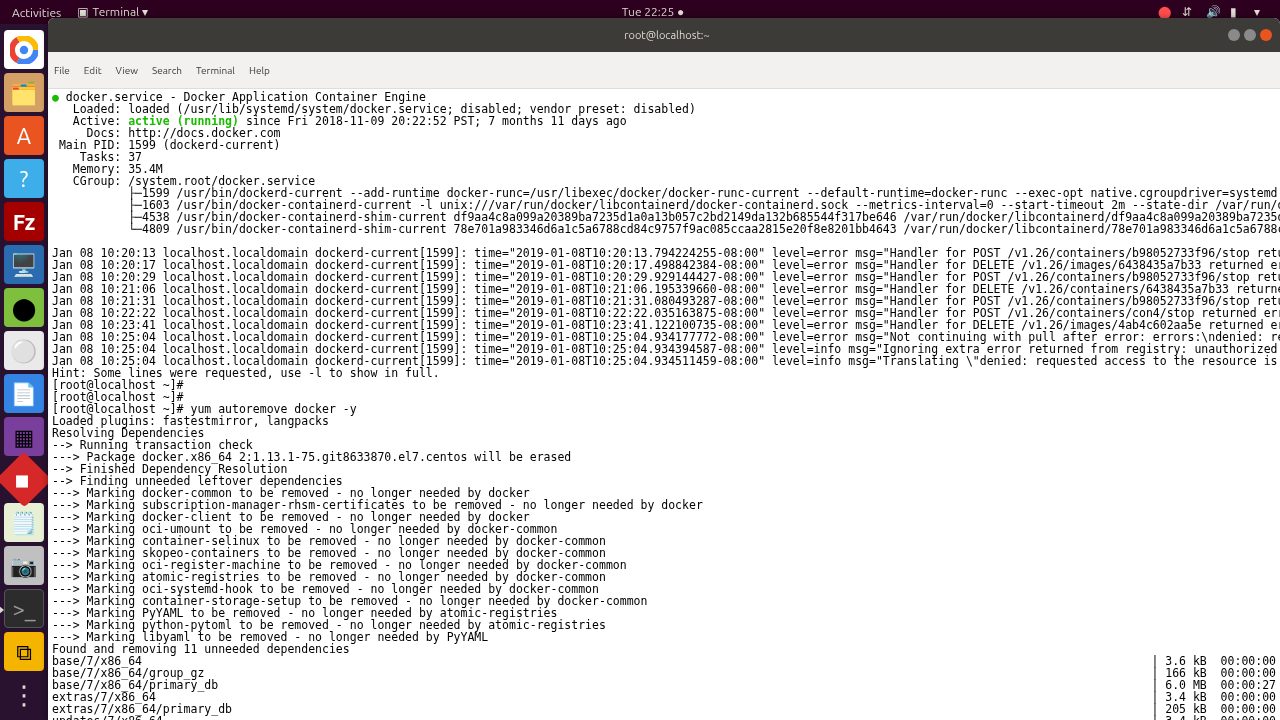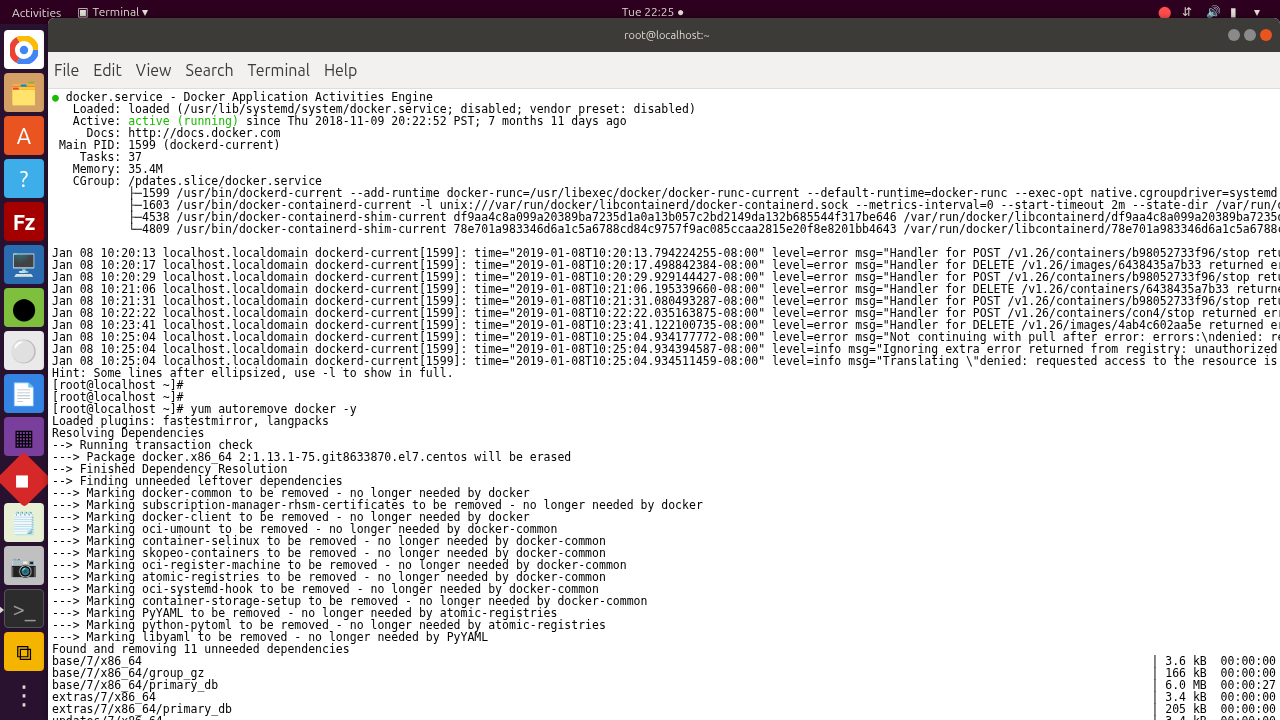--- a/index.html
+++ b/index.html
@@ -29,24 +29,24 @@
 .li-vm{background:#f5b400}
 .li-apps{background:transparent;color:#dfdbd2;margin-top:auto;margin-bottom:6px;font-size:26px}
 .window{position:absolute;left:48px;top:18px;width:1232px;height:702px;background:#fff;border-radius:6px 6px 0 0;box-shadow:0 0 6px rgba(0,0,0,.4)}
 .titlebar{height:22px;background:#3c3b37;color:#dfdbd2;display:flex;align-items:center;justify-content:flex-start;padding:17px 8px;border-radius:6px 6px 0 0;font-size:11px}
 .titlebar-title{flex:1;text-align:center}
 .win-btns{display:flex;gap:4px}
 .win-btn{width:12px;height:12px;border-radius:50%;display:inline-block}
 .wb-min{background:#8a8a8a}
 .wb-max{background:#8a8a8a}
 .wb-close{background:#e95420}
-.menubar{height:22px;background:#f2f1f0;display:flex;align-items:center;padding:18px 6px;gap:14px;font-size:16px;color:#3c3b37;border-bottom:1px solid #ddd}
+.menubar{height:22px;background:#f2f1f0;display:flex;align-items:center;padding:18px 6px;gap:14px;font-size:10px;color:#3c3b37;border-bottom:1px solid #ddd}
 .terminal{height:658px;background:#ffffff;color:#000;font-family:"DejaVu Sans Mono","Courier New",monospace;font-size:11.5px;line-height:12px;padding:2px 4px;white-space:pre;overflow:hidden}
 .green-dot{color:#19bd00;font-weight:bold}
-.active-run{color:#19bd00;font-weight:normal}
+.active-run{color:#19bd00;font-weight:bold}
 .dl-row{display:flex;justify-content:space-between}
 .dl-left{}
 .dl-right{}
 .cursor{background:#000;color:#000;display:inline-block;width:7px;height:12px;vertical-align:bottom}
 svg{display:block}
 </style>
 </head>
 <body>
 
 <div class="topbar">
@@ -108,44 +108,44 @@
     </span>
   </div>
   <div class="menubar">
     <span>File</span>
     <span>Edit</span>
     <span>View</span>
     <span>Search</span>
     <span>Terminal</span>
     <span>Help</span>
   </div>
-  <div class="terminal"><span class="green-dot">●</span><span> docker.service - Docker Application Activities Engine</span>
+  <div class="terminal"><span class="green-dot">●</span><span> docker.service - Docker Application Container Engine</span>
 <span>   Loaded: loaded (/usr/lib/systemd/system/docker.service; disabled; vendor preset: disabled)</span>
-<span>   Active: </span><span class="active-run">active (running)</span><span> since Thu 2018-11-09 20:22:52 PST; 7 months 11 days ago</span>
+<span>   Active: </span><span class="active-run">active (running)</span><span> since Fri 2018-11-09 20:22:52 PST; 7 months 11 days ago</span>
 <span>     Docs: http://docs.docker.com</span>
 <span> Main PID: 1599 (dockerd-current)</span>
 <span>    Tasks: 37</span>
 <span>   Memory: 35.4M</span>
-<span>   CGroup: /pdates.slice/docker.service</span>
+<span>   CGroup: /system.root/docker.service</span>
 <span>           ├─1599 /usr/bin/dockerd-current --add-runtime docker-runc=/usr/libexec/docker/docker-runc-current --default-runtime=docker-runc --exec-opt native.cgroupdriver=systemd --userland-proxy-path=/...</span>
 <span>           ├─1603 /usr/bin/docker-containerd-current -l unix:///var/run/docker/libcontainerd/docker-containerd.sock --metrics-interval=0 --start-timeout 2m --state-dir /var/run/docker/libcontainerd/co...</span>
 <span>           ├─4538 /usr/bin/docker-containerd-shim-current df9aa4c8a099a20389ba7235d1a0a13b057c2bd2149da132b685544f317be646 /var/run/docker/libcontainerd/df9aa4c8a099a20389ba7235d1a0a13b057c2bd2149da132...</span>
 <span>           └─4809 /usr/bin/docker-containerd-shim-current 78e701a983346d6a1c5a6788cd84c9757f9ac085ccaa2815e20f8e8201bb4643 /var/run/docker/libcontainerd/78e701a983346d6a1c5a6788cd84c9757f9ac085ccaa2815...</span>
 <span> </span>
 <span>Jan 08 10:20:13 localhost.localdomain dockerd-current[1599]: time="2019-01-08T10:20:13.794224255-08:00" level=error msg="Handler for POST /v1.26/containers/b98052733f96/stop returned error:...ady stopped"</span>
 <span>Jan 08 10:20:17 localhost.localdomain dockerd-current[1599]: time="2019-01-08T10:20:17.498842384-08:00" level=error msg="Handler for DELETE /v1.26/images/6438435a7b33 returned error: confli...98052733f96"</span>
 <span>Jan 08 10:20:29 localhost.localdomain dockerd-current[1599]: time="2019-01-08T10:20:29.929144427-08:00" level=error msg="Handler for POST /v1.26/containers/b98052733f96/stop returned error:...ady stopped"</span>
 <span>Jan 08 10:21:06 localhost.localdomain dockerd-current[1599]: time="2019-01-08T10:21:06.195339660-08:00" level=error msg="Handler for DELETE /v1.26/containers/6438435a7b33 returned error: No...438435a7b33"</span>
 <span>Jan 08 10:21:31 localhost.localdomain dockerd-current[1599]: time="2019-01-08T10:21:31.080493287-08:00" level=error msg="Handler for POST /v1.26/containers/b98052733f96/stop returned error:...ady stopped"</span>
 <span>Jan 08 10:22:22 localhost.localdomain dockerd-current[1599]: time="2019-01-08T10:22:22.035163875-08:00" level=error msg="Handler for POST /v1.26/containers/con4/stop returned error: Contain...ady stopped"</span>
 <span>Jan 08 10:23:41 localhost.localdomain dockerd-current[1599]: time="2019-01-08T10:23:41.122100735-08:00" level=error msg="Handler for DELETE /v1.26/images/4ab4c602aa5e returned error: confli...faa9bc17e79"</span>
 <span>Jan 08 10:25:04 localhost.localdomain dockerd-current[1599]: time="2019-01-08T10:25:04.934177772-08:00" level=error msg="Not continuing with pull after error: errors:\ndenied: requested acc... required\n"</span>
 <span>Jan 08 10:25:04 localhost.localdomain dockerd-current[1599]: time="2019-01-08T10:25:04.934394587-08:00" level=info msg="Ignoring extra error returned from registry: unauthorized: authentication required"</span>
 <span>Jan 08 10:25:04 localhost.localdomain dockerd-current[1599]: time="2019-01-08T10:25:04.934511459-08:00" level=info msg="Translating \"denied: requested access to the resource is denied\" to...ll access\""</span>
-<span>Hint: Some lines after ellipsized, use -l to show in full.</span>
+<span>Hint: Some lines were requested, use -l to show in full.</span>
 <span>[root@localhost ~]#</span>
 <span>[root@localhost ~]#</span>
 <span>[root@localhost ~]# yum autoremove docker -y</span>
 <span>Loaded plugins: fastestmirror, langpacks</span>
 <span>Resolving Dependencies</span>
 <span>--&gt; Running transaction check</span>
 <span>---&gt; Package docker.x86_64 2:1.13.1-75.git8633870.el7.centos will be erased</span>
 <span>--&gt; Finished Dependency Resolution</span>
 <span>--&gt; Finding unneeded leftover dependencies</span>
 <span>---&gt; Marking docker-common to be removed - no longer needed by docker</span>

